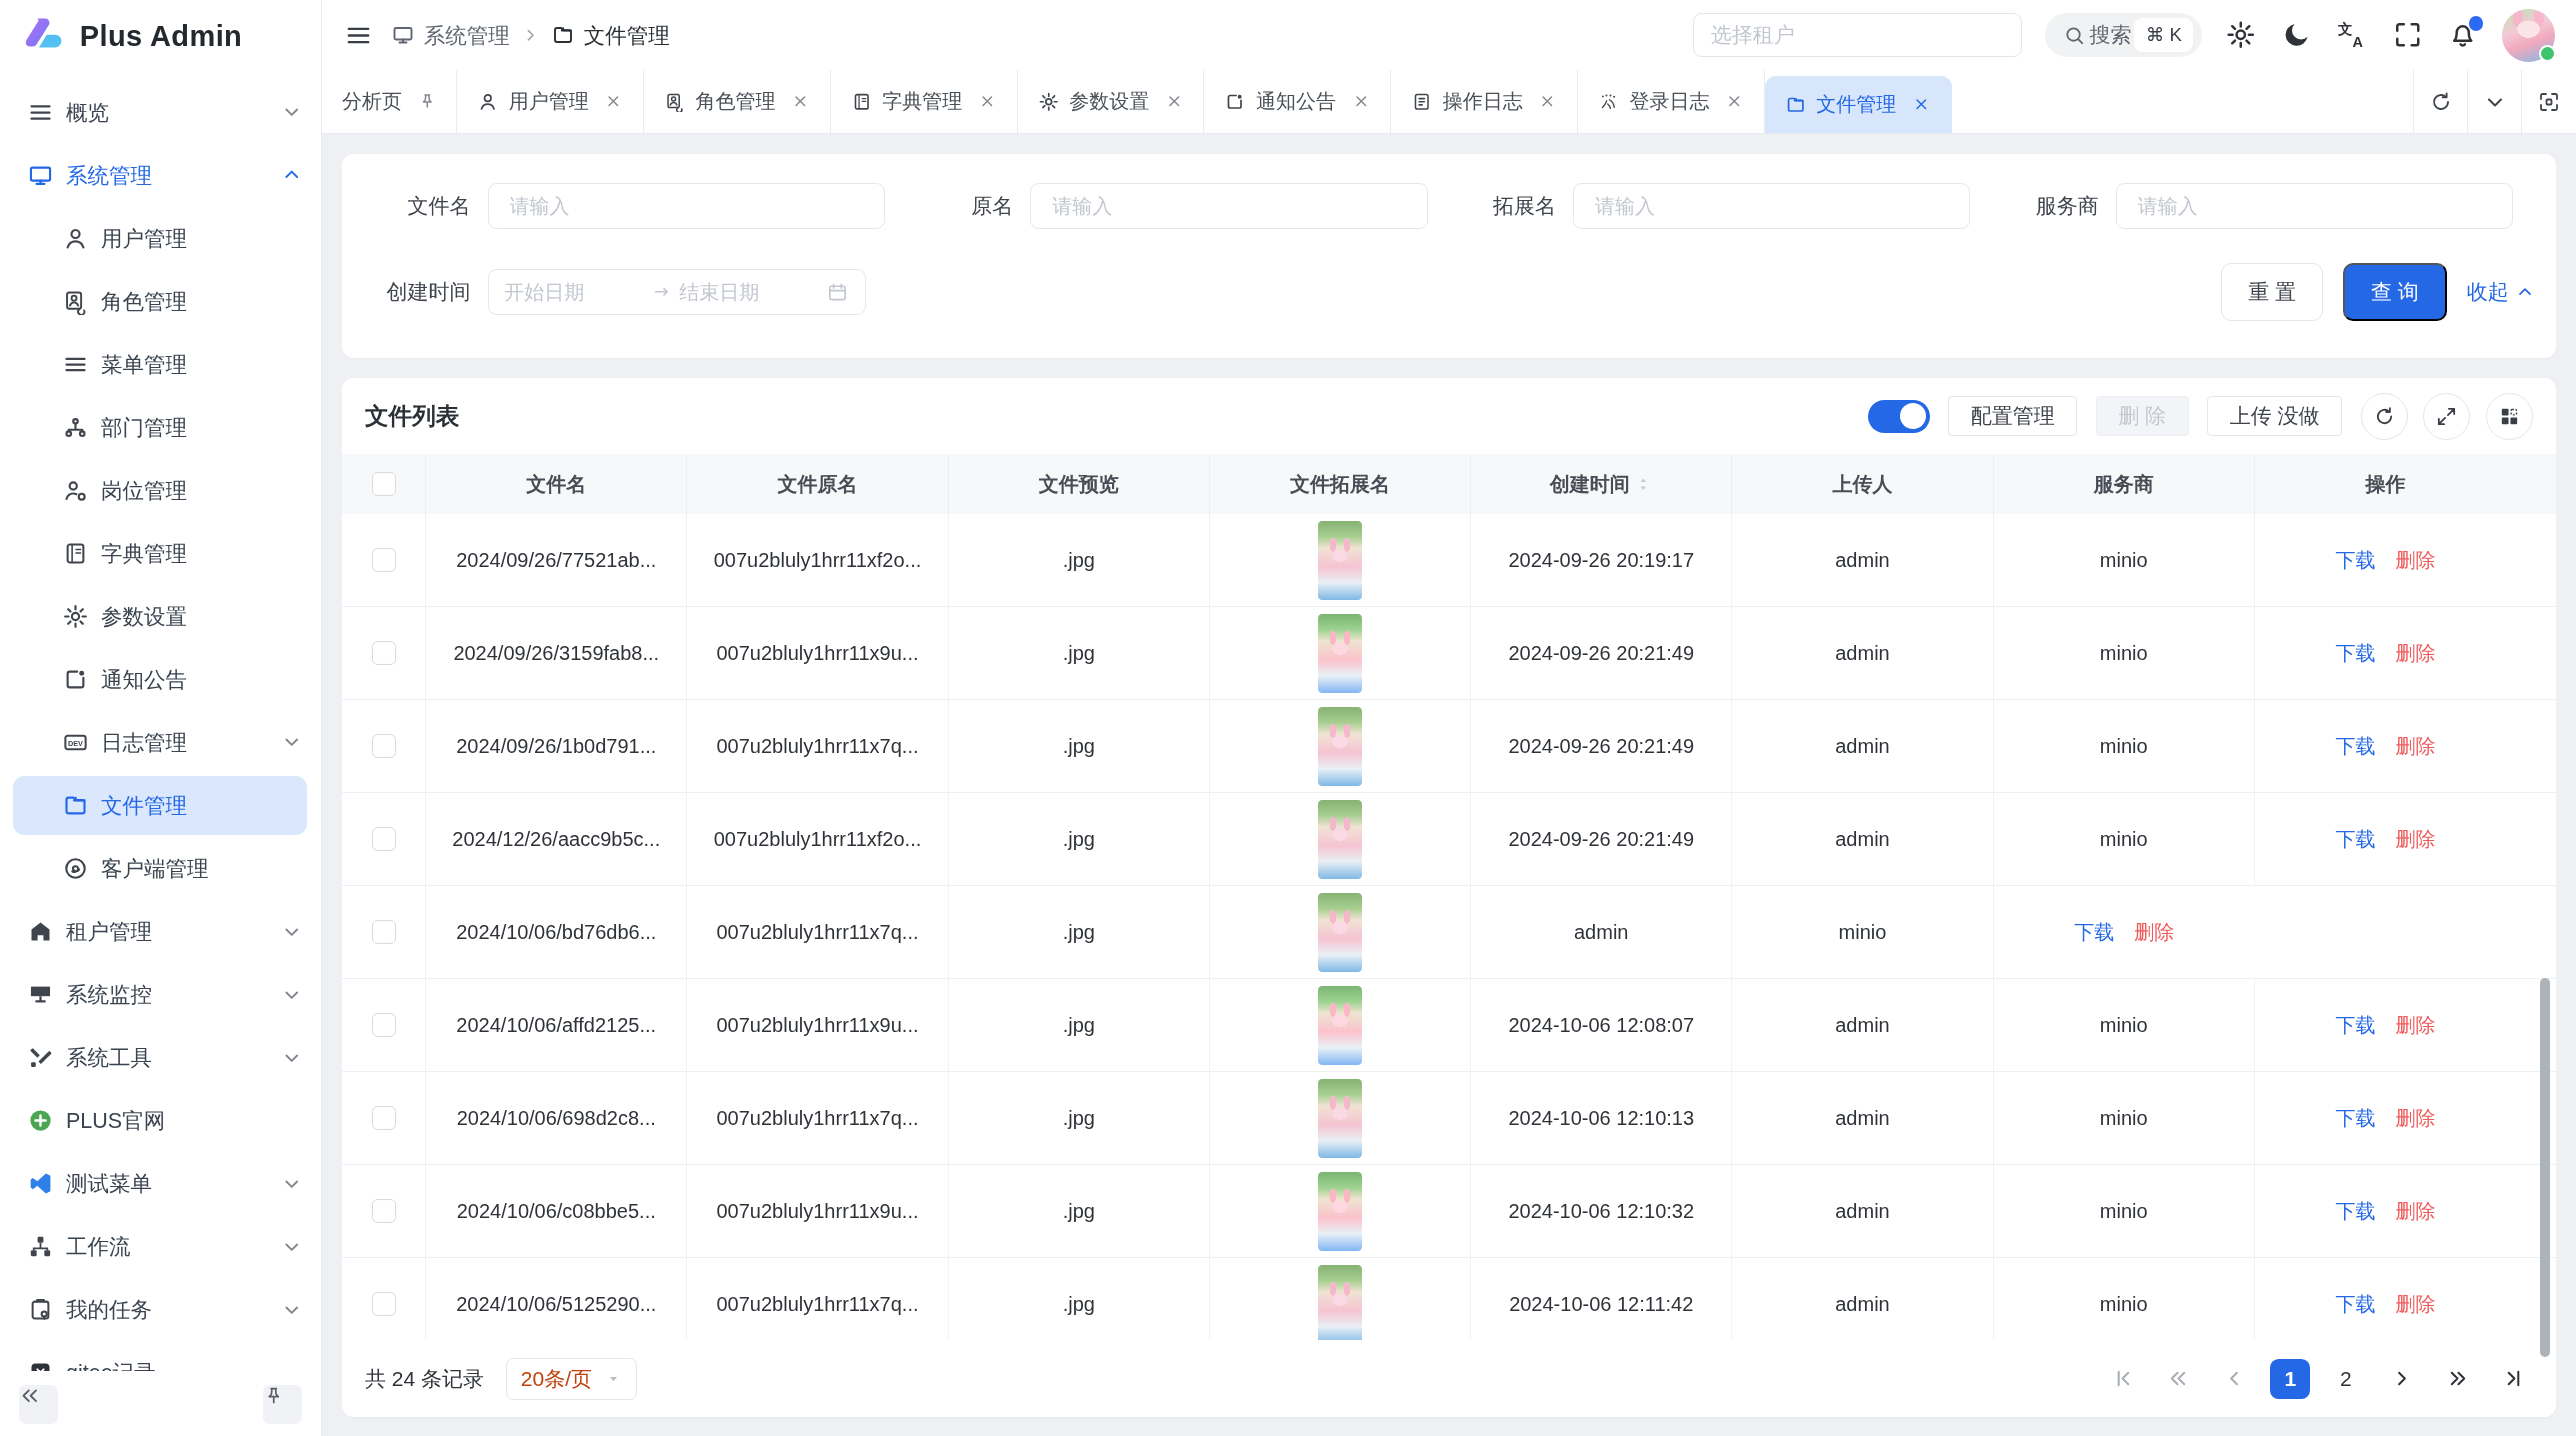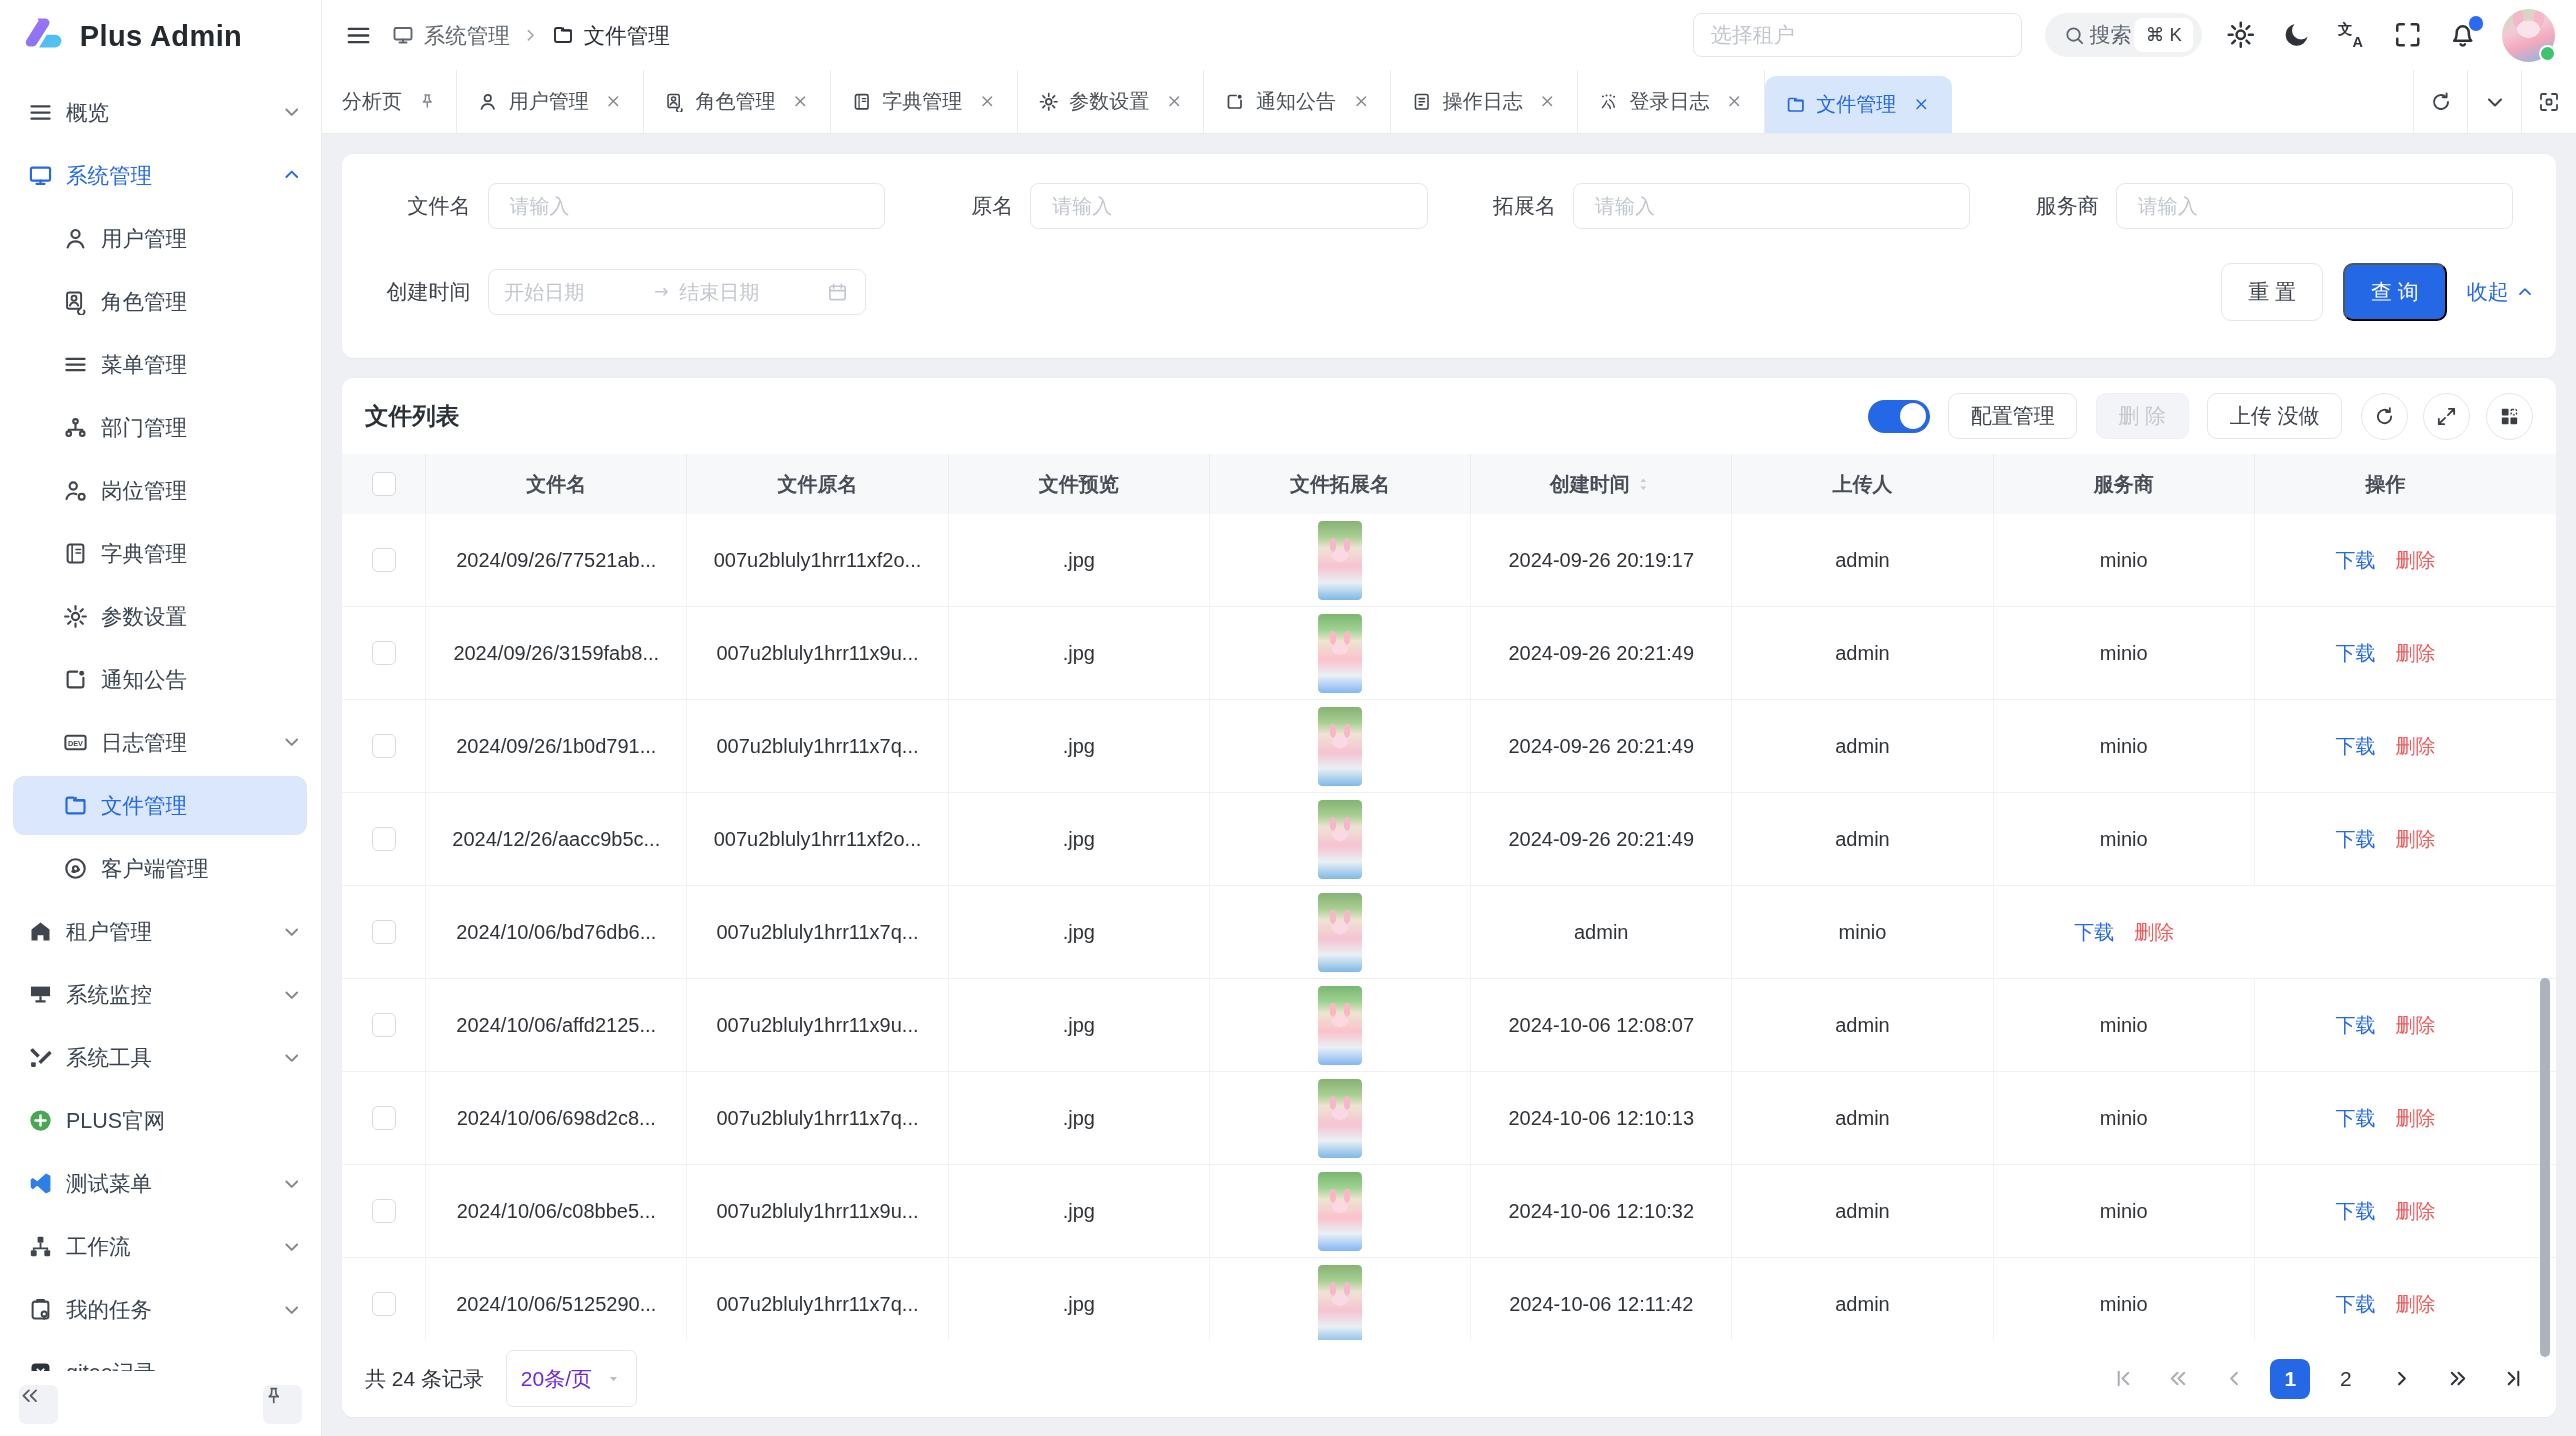--- a/index.html
+++ b/index.html
@@ -84,21 +84,21 @@
   .btn-primary { background:#2468e5; color:#fff; }
   .collapse-link { color:#2468e5; display:flex; align-items:center; gap:5.7px; font-size:21px; cursor:pointer; }
   .collapse-link .icon { width:20px; height:20px; }
 
   
   #table-card { flex:1; background:#fff; border-radius:11.4px; margin-top:20px; display:flex; flex-direction:column; position:relative; min-height:0; box-shadow:0 0.7px 1.4px rgba(0,0,0,.03); }
   .tc-header { height:76px; display:flex; align-items:center; padding:0 23px; gap:18.6px; flex:none; }
   .tc-title { font-size:23.6px; font-weight:600; color:#2b3036; margin-right:auto; }
   .toggle { width:62px; height:33px; border-radius:16.5px; background:#2468e5; position:relative; flex:none; cursor:pointer; }
   .toggle::after { content:""; position:absolute; right:3.6px; top:3.6px; width:26px; height:26px; background:#fff; border-radius:50%; }
-  .tc-btn { height:46px; border-radius:10px; padding:0 21.5px; font-size:21px; display:flex; align-items:center; cursor:pointer; }
+  .tc-btn { height:40px; border-radius:4px; padding:0 21.5px; font-size:21px; display:flex; align-items:center; cursor:pointer; }
   .btn-disabled { background:#f3f4f7; color:#c3c8d0; border:1.4px solid #edeff3; cursor:default; }
   .icon-circle { width:47px; height:47px; border:1.4px solid #e3e6eb; border-radius:50%; display:flex; align-items:center; justify-content:center; color:#3a3f46; cursor:pointer; flex:none; }
   .icon-circle svg { width:23px; height:23px; }
 
   .thead { display:flex; background:#f7f8fa; height:60px; flex:none; }
   .th { font-weight:700; color:#484d55; font-size:20px; display:flex; align-items:center; justify-content:center; height:100%; border-right:0.7px solid #ebedf1; gap:4.3px; }
   .th:last-child { border-right:none; }
   .sort-caret { width:18.6px; height:18.6px; }
   .col-check { width:3.8%; flex:none; }
   .col { width:11.8%; flex:none; }
@@ -115,21 +115,21 @@
       linear-gradient(180deg,#86b273 0%,#a8cf92 20%,#efe3d3 34%,#f6c3d2 58%,#e9f0f4 78%,#7fb8e6 100%);
   }
   .thumb.alt { filter:hue-rotate(8deg) saturate(1.12); }
   .dl { color:#2468e5; margin-right:20px; cursor:pointer; }
   .del { color:#ef5a5a; cursor:pointer; }
 
   .scroll-thumb { position:absolute; right:5.7px; top:600px; width:10px; height:379px; background:#aeb2b9; border-radius:5.7px; }
 
   .pagination { height:77px; display:flex; align-items:center; padding:0 23px; flex:none; }
   .pg-total { color:#2f3338; font-size:21px; }
-  .page-select { margin-left:21.5px; height:57px; border:1.4px solid #e3e6eb; border-radius:7.2px; display:flex; align-items:center; padding:0 14.3px; gap:13px; color:#6d28d9; font-size:21px; cursor:pointer; }
+  .page-select { margin-left:21.5px; height:42px; border:1.4px solid #e3e6eb; border-radius:7.2px; display:flex; align-items:center; padding:0 14.3px; gap:13px; color:#c2410c; font-size:21px; cursor:pointer; }
   .page-select .caret { width:17px; height:17px; color:#b9bec6; }
   .pager { margin-left:auto; display:flex; align-items:center; gap:15.7px; }
   .pg { width:40px; height:40px; display:flex; align-items:center; justify-content:center; font-size:21px; color:#2f3338; cursor:pointer; }
   .pg svg { width:23px; height:23px; }
   .pg.disabled { color:#a9adb4; cursor:default; }
   .pg.current { background:#2468e5; color:#fff; border-radius:8.6px; font-weight:700; }
 </style>
 </head>
 <body>
 

